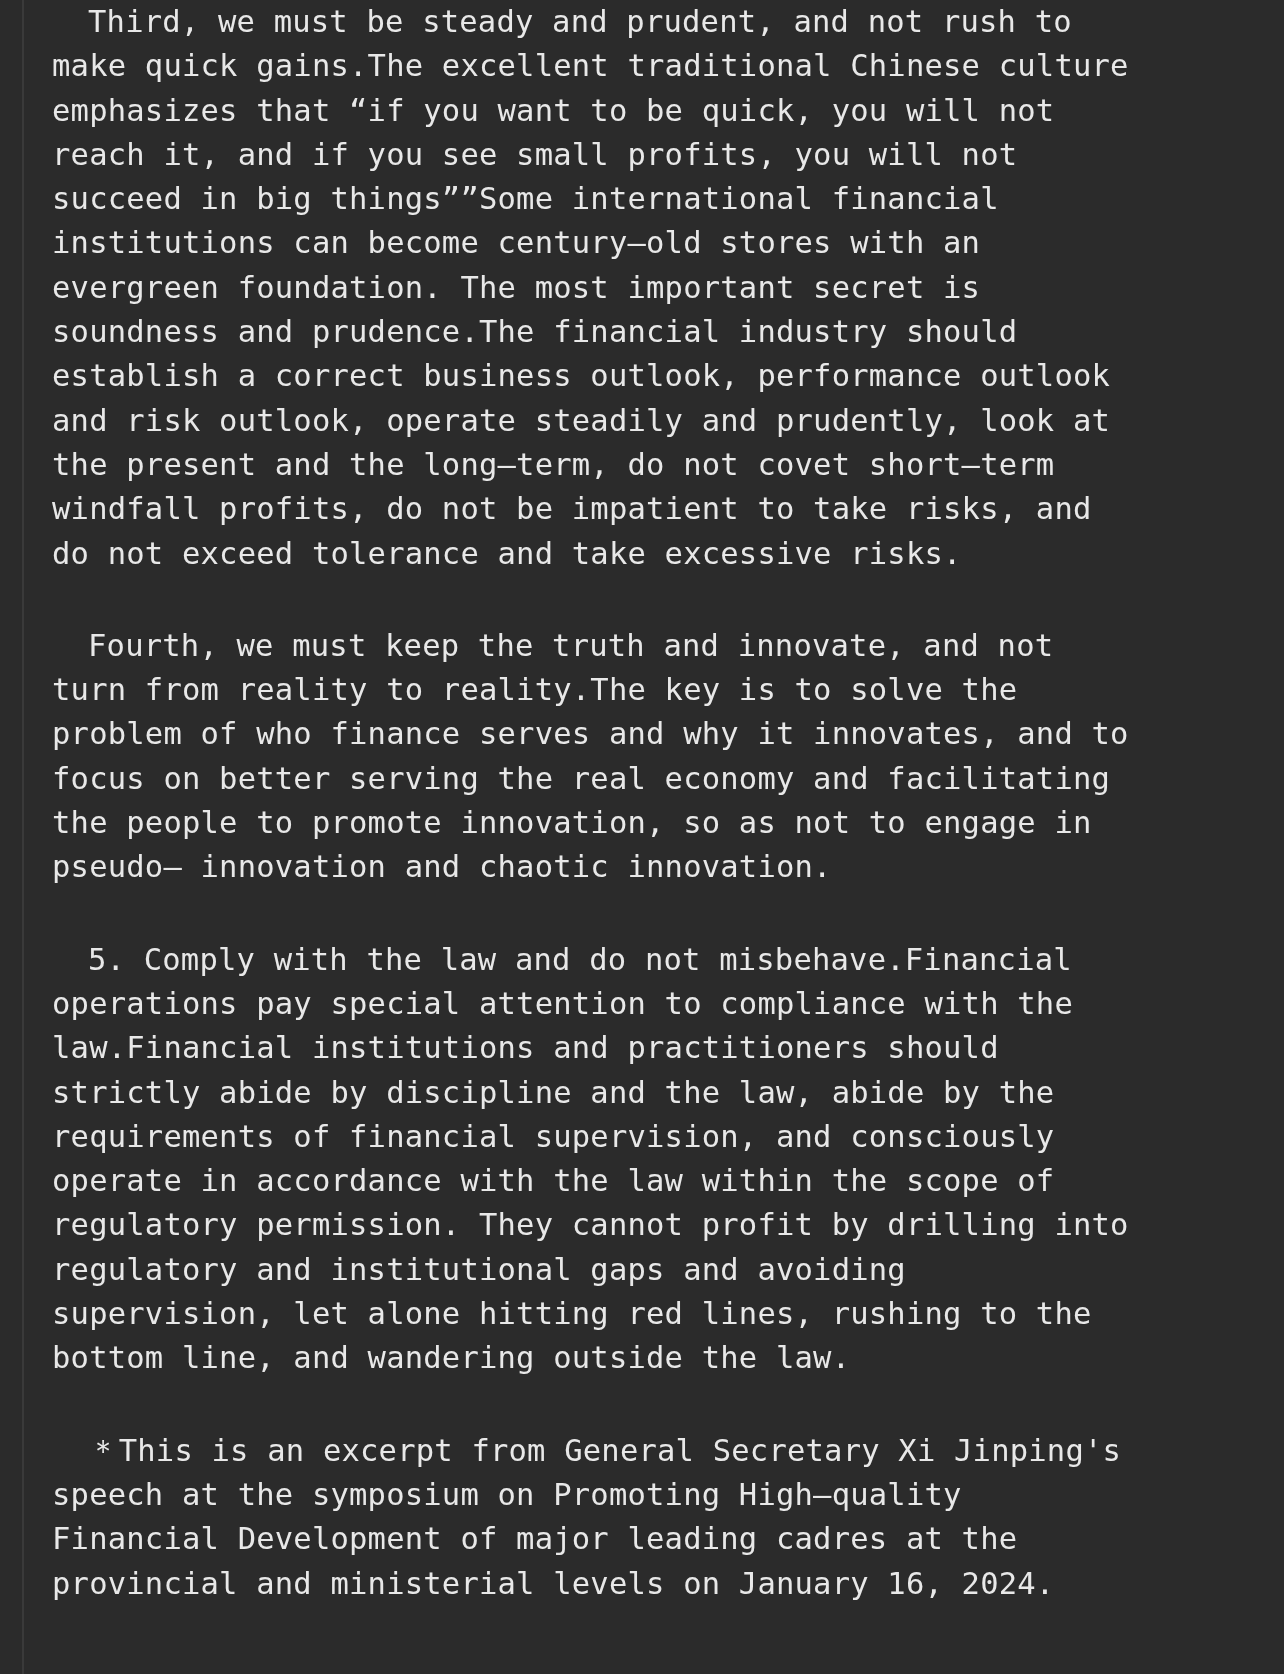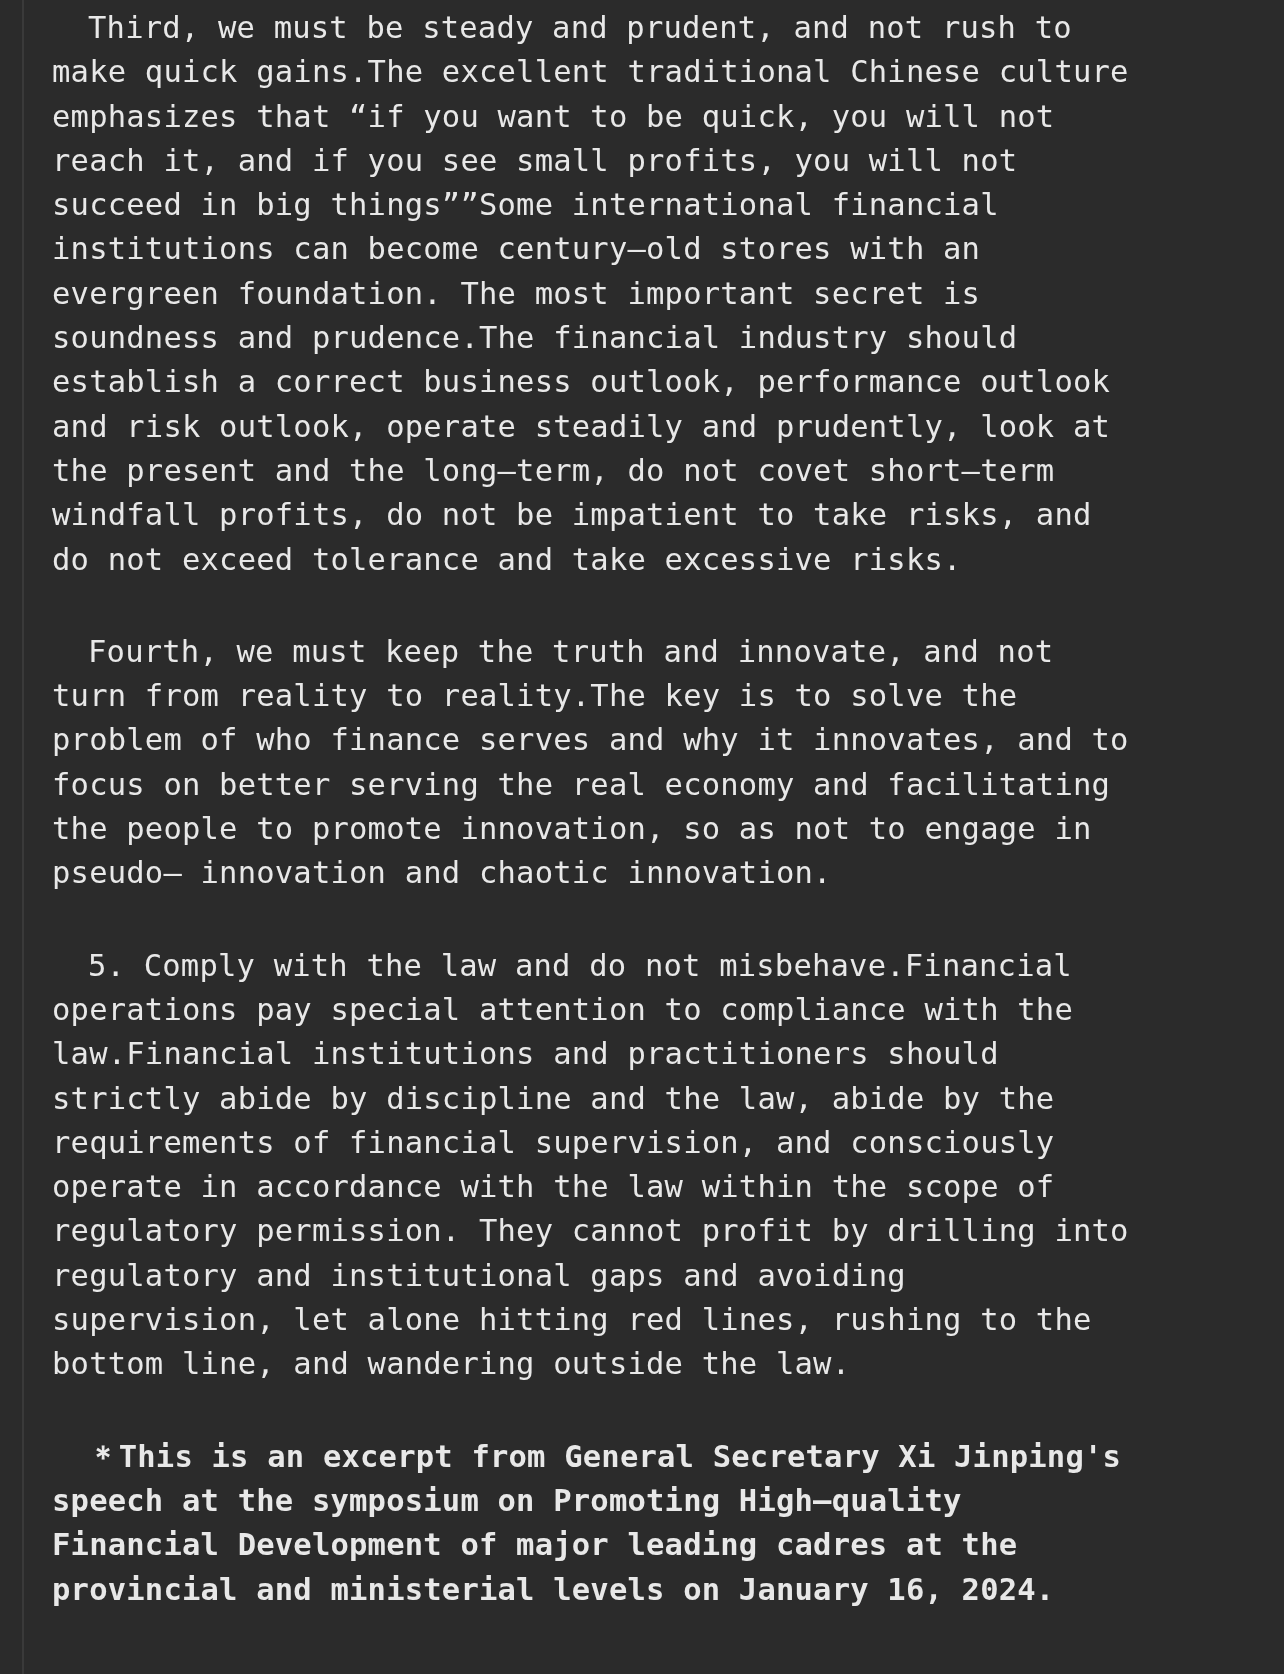--- a/index.html
+++ b/index.html
@@ -11,21 +11,21 @@
     width: 1284px;
     min-height: 1674px;
     background: #2b2b2b;
     font-family: "DejaVu Sans Mono", "Liberation Mono", monospace;
   }
   .page {
     position: relative;
     width: 1284px;
     min-height: 1674px;
     box-sizing: border-box;
-    padding: 6px 150px 20px 52px;
+    padding: 0 150px 20px 52px;
     background: #2b2b2b;
   }
   .left-rule {
     position: absolute;
     left: 22px;
     top: 0;
     bottom: 0;
     width: 2px;
     background: #3a3a3a;
   }
@@ -37,21 +37,20 @@
     color: #e8e8e8;
     font-size: 30.5px;
     line-height: 44.3px;
     letter-spacing: 0.2px;
     text-indent: 36px;
     white-space: pre-wrap;
     word-break: normal;
   }
   p.para:last-child {
     margin-bottom: 0;
-    font-weight: bold;
   }
   p.note {
     color: #e8e8e8;
   }
 </style>
 </head>
 <body>
 
 <div class="page">
   <div class="left-rule"></div>

